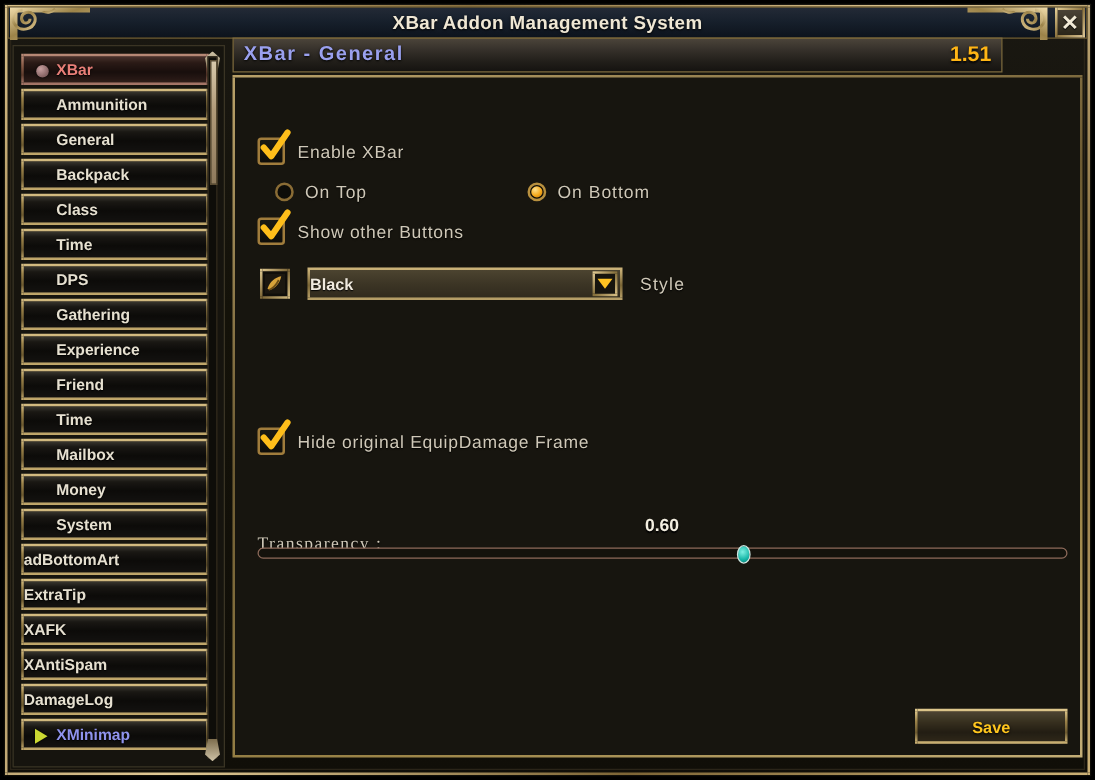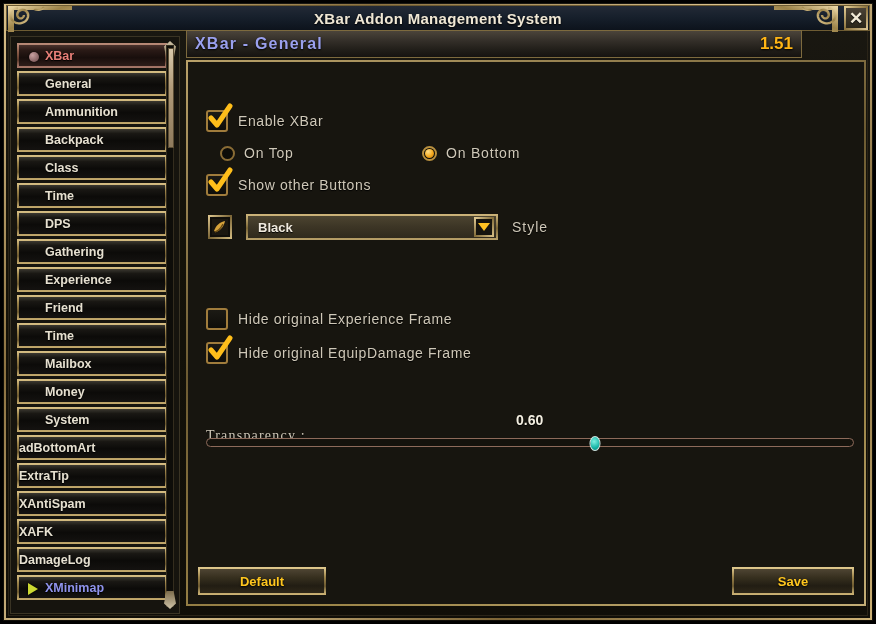--- a/index.html
+++ b/index.html
@@ -322,21 +322,20 @@
     display: flex;
     align-items: center;
     position: relative;
     cursor: pointer;
     flex: none;
   }
   .dd-value {
     color: #f0eade;
     font-size: 13px;
     font-weight: bold;
-    margin-left: 10px;
     font-family: "Liberation Sans", sans-serif;
     text-shadow: 0 1px 1px #000;
   }
   .dd-arrow-box {
     position: absolute;
     right: 2px; top: 1px;
     width: 20px; height: 20px;
     border: 2px solid;
     border-image: linear-gradient(135deg,#e1ca93,#86703d,#d5bd84) 1;
     background: #16140e;
@@ -469,26 +468,26 @@
     <span class="close-x">✕</span>
   </div>
 
   <div class="sidebar">
     <div class="sidebar-list" id="nav-list">
         <div class="nav-item selected">
           <span class="sel-dot"></span>
           <span class="nav-label">XBar</span>
         </div>
         <div class="nav-item">
+          <span class="nav-label">Ammunition</span>
+        </div>
+        <div class="nav-item">
           <span class="nav-label">General</span>
         </div>
         <div class="nav-item">
-          <span class="nav-label">Ammunition</span>
-        </div>
-        <div class="nav-item">
           <span class="nav-label">Backpack</span>
         </div>
         <div class="nav-item">
           <span class="nav-label">Class</span>
         </div>
         <div class="nav-item">
           <span class="nav-label">Time</span>
         </div>
         <div class="nav-item">
           <span class="nav-label">DPS</span>
@@ -514,24 +513,24 @@
         <div class="nav-item">
           <span class="nav-label">System</span>
         </div>
         <div class="nav-item">
           <span class="nav-label wide">adBottomArt</span>
         </div>
         <div class="nav-item">
           <span class="nav-label wide">ExtraTip</span>
         </div>
         <div class="nav-item">
+          <span class="nav-label wide">XAFK</span>
+        </div>
+        <div class="nav-item">
           <span class="nav-label wide">XAntiSpam</span>
-        </div>
-        <div class="nav-item">
-          <span class="nav-label wide">XAFK</span>
         </div>
         <div class="nav-item">
           <span class="nav-label wide">DamageLog</span>
         </div>
         <div class="nav-item active-arrow">
           <span class="arrow-marker"></span>
           <span class="nav-label">XMinimap</span>
         </div>
       </div>
     <div class="sb-cap top"></div>
@@ -588,47 +587,40 @@
           </div>
           <div class="dropdown">
             <span class="dd-value">Black</span>
             <div class="dd-arrow-box">
               <div class="dd-arrow"></div>
             </div>
           </div>
           <span class="dd-side-label">Style</span>
         </div>
 
-        <div class="row" style="left:18px; top:246px;">
-          <div class="chk"></div>
-          <span class="ctrl-label">Hide original Experience Frame</span>
-        </div>
 
         <div class="row" style="left:18px; top:280px;">
           <div class="chk">
             <svg class="tick" viewBox="0 0 28 28">
               <path d="M5 15 L11 22 L24 3" fill="none" stroke="#ffbe1a" stroke-width="5" stroke-linecap="round" stroke-linejoin="round"></path>
             </svg>
           </div>
           <span class="ctrl-label">Hide original EquipDamage Frame</span>
         </div>
 
         <div class="slider-wrap">
           <div class="slider-head">
             <span class="slider-name">Transparency :</span>
             <span class="slider-val">0.60</span>
           </div>
           <div class="slider-track">
             <div class="slider-knob" id="slider-knob" style="left: 60%;"></div>
           </div>
         </div>
 
-        <div class="btn btn-default">
-          <span class="btn-text">Default</span>
-        </div>
         <div class="btn btn-save">
           <span class="btn-text">Save</span>
         </div>
 
       </div>
     </div>
   </div>
 </div>
 
 </body></html>

